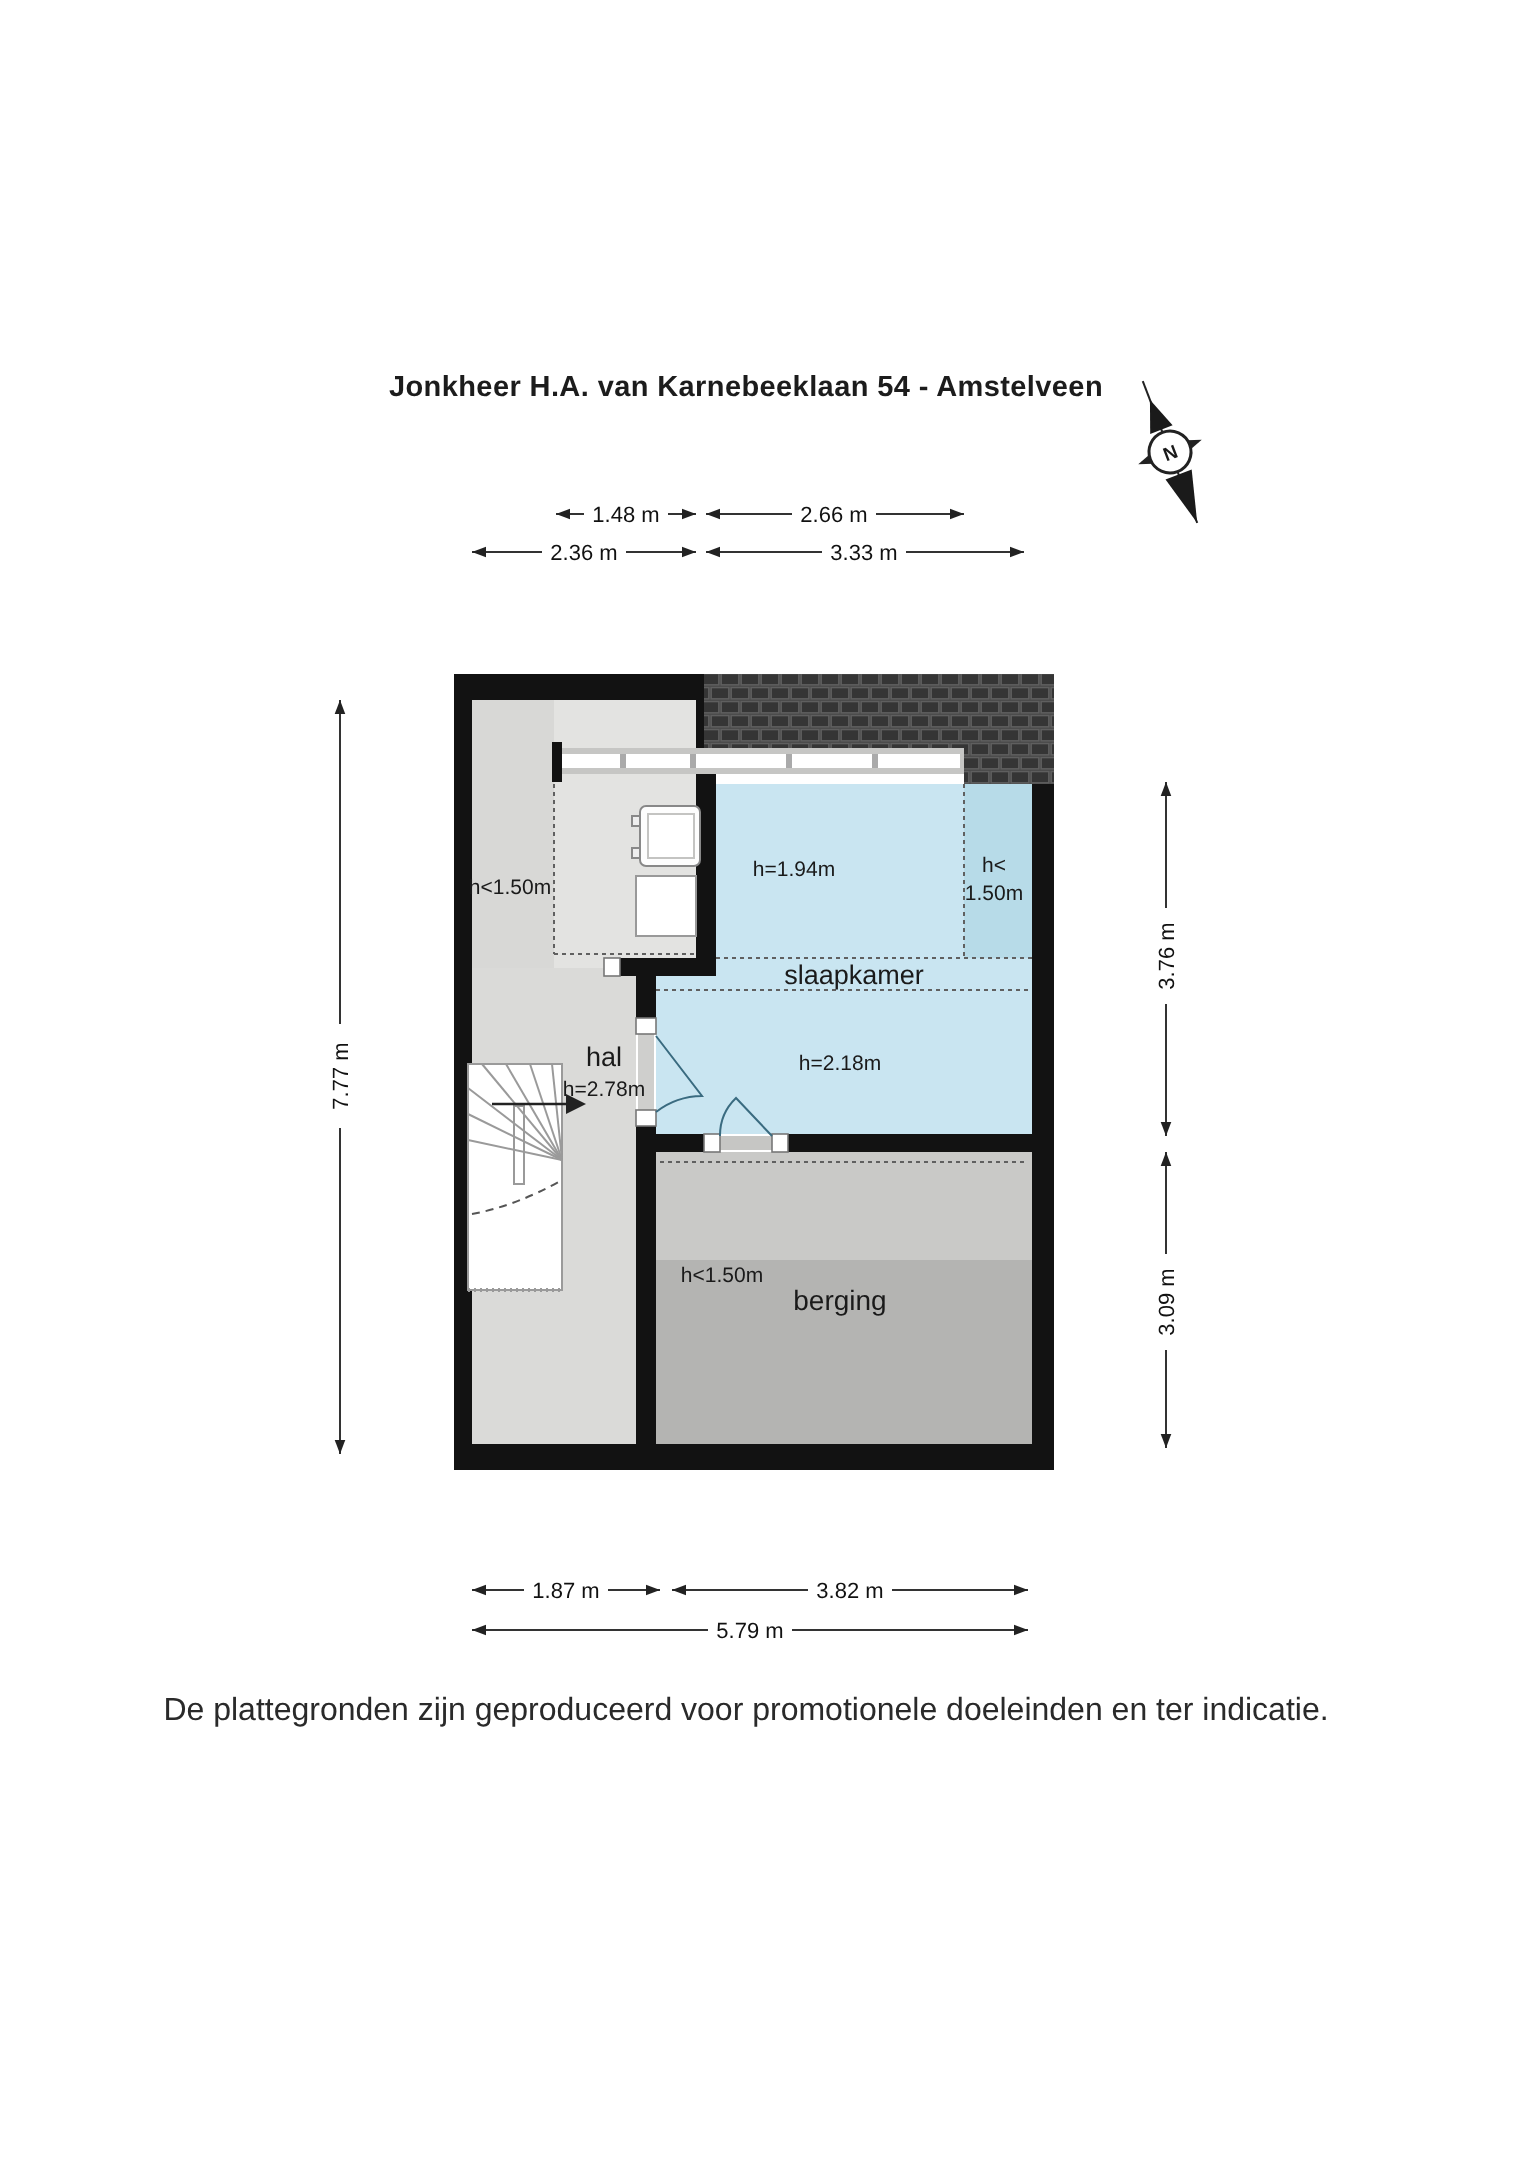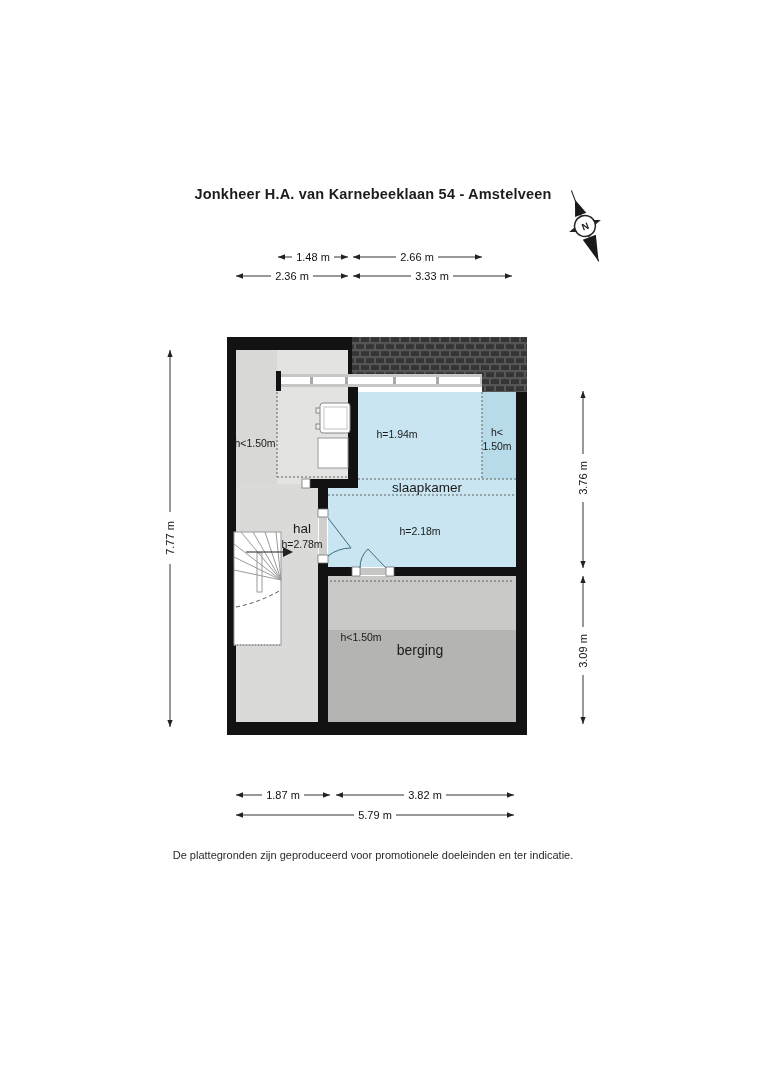--- a/index.html
+++ b/index.html
@@ -1,21 +1,21 @@
 <!DOCTYPE html>
 <html><head>
 <meta charset="utf-8">
 <style>
   html,body{margin:0;padding:0;background:#ffffff;}
   .canvas{position:relative;width:764px;height:892px;background:#ffffff;overflow:hidden;
           font-family:"Liberation Sans", sans-serif;}
   .title-block{position:absolute;top:186px;left:0;width:746px;text-align:center;color:#1c1c1c;}
   .title-line{font-size:14.5px;font-weight:bold;line-height:16px;letter-spacing:.2px;}
   .footer-block{position:absolute;top:849px;left:0;width:746px;text-align:center;color:#2a2a2a;}
-  .footer-line{font-size:11px;line-height:13.5px;}
+  .footer-line{font-size:16px;line-height:13.5px;}
   svg text{font-family:"Liberation Sans", sans-serif;fill:#1a1a1a;}
   svg .room-label{font-size:13.5px;}
   svg .room-label-lg{font-size:14px;}
   svg .h-label{font-size:10.5px;}
   svg .dim-label{font-size:11px;fill:#111;}
   svg .dim-line{stroke:#333;stroke-width:1;}
   svg .dotted{stroke:#606060;stroke-width:1;stroke-dasharray:2 2;fill:none;}
   svg .stair-line{stroke:#9a9a9a;stroke-width:1;fill:none;}
   svg .door{stroke:#3a6b80;stroke-width:1;fill:none;}
 </style>

